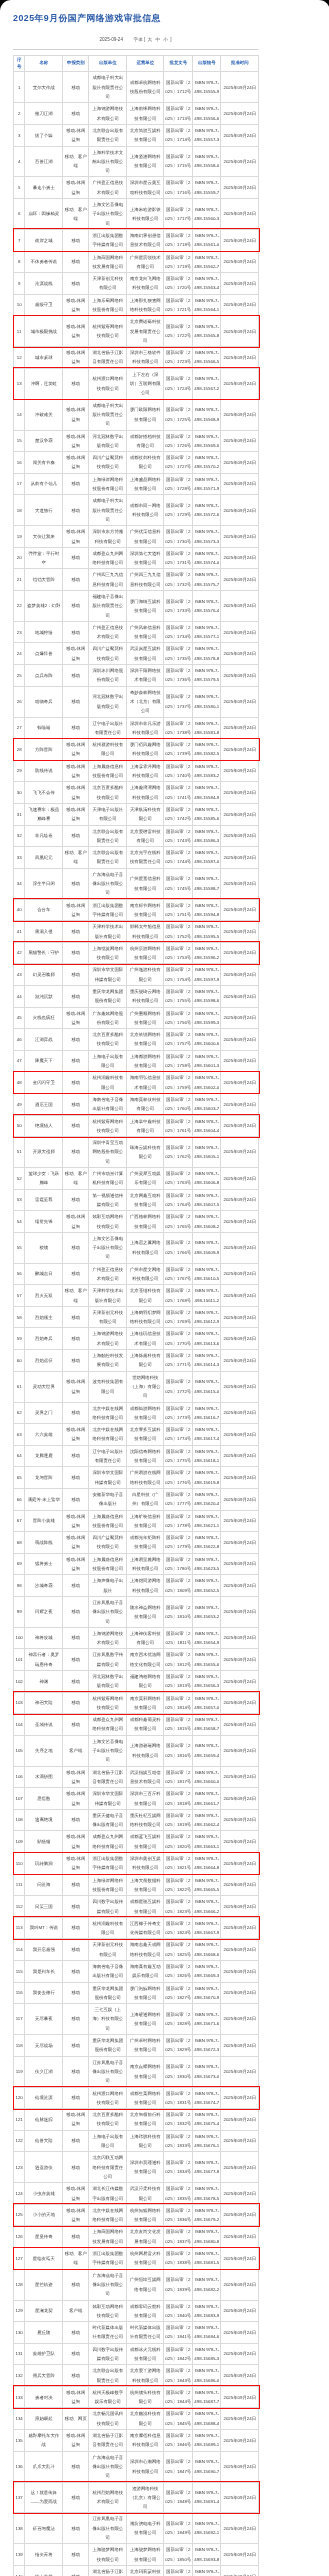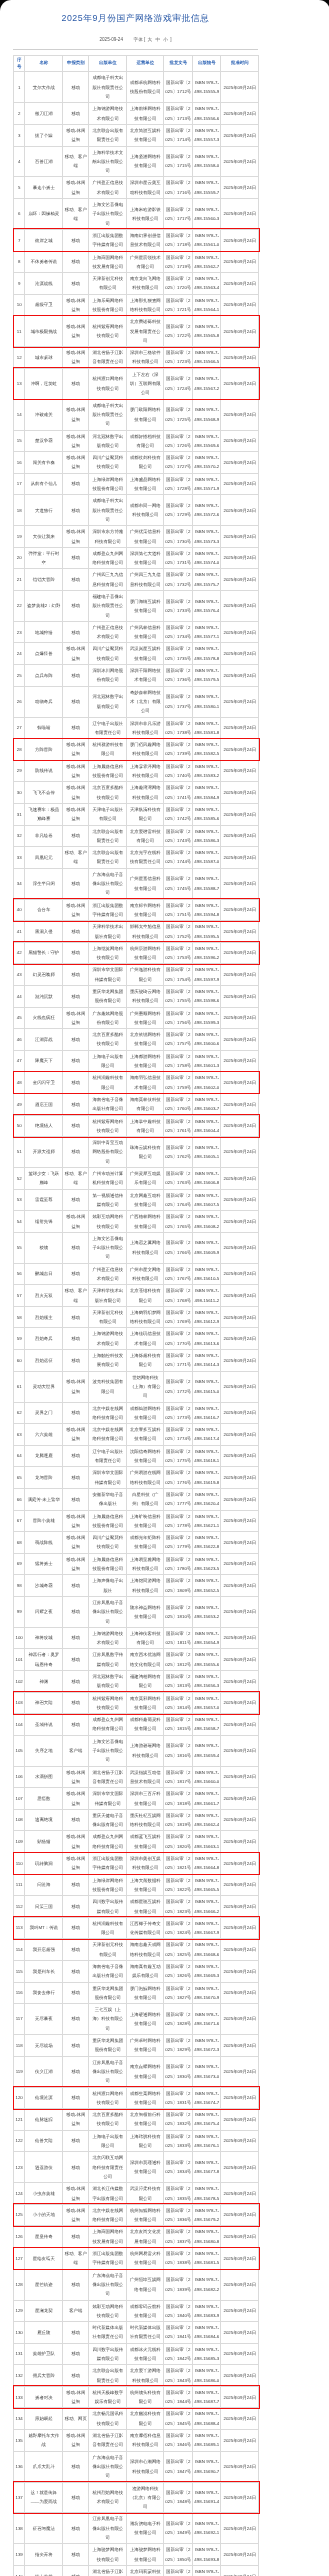--- a/index.html
+++ b/index.html
@@ -15,22 +15,21 @@
     padding:7.2px 0 24px 0;
     box-sizing:border-box;
   }
   .content{
     width:245px;
     margin-left:13px;
   }
   .page-title{
     color:#2b5aa7;
     font-size:8.8px;
-    font-weight:normal;
-    text-align:center;
+    font-weight:bold;
     margin:6.2px 0 11.3px 0;
     letter-spacing:0.5px;
   }
   .meta-line{
     text-align:center;
     font-size:4.6px;
     color:#555555;
     margin-bottom:7.2px;
   }
   .meta-line .date{margin-right:9.3px;}

